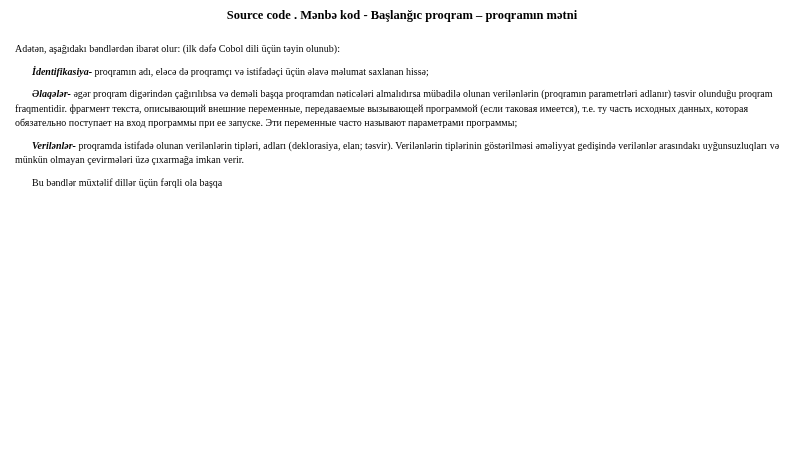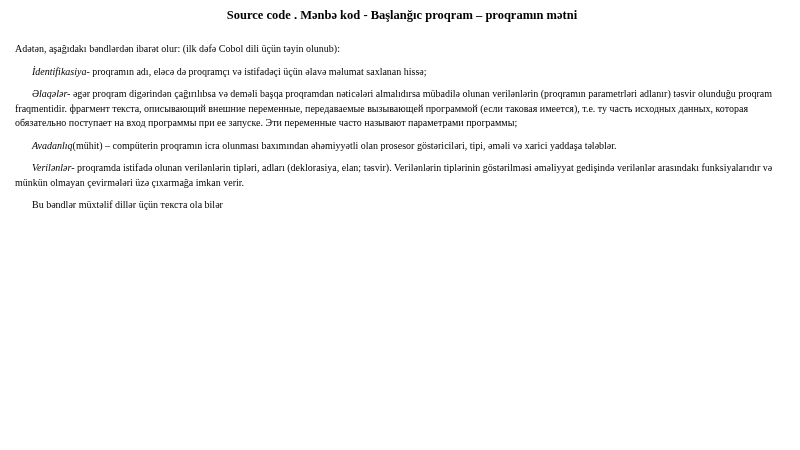--- a/index.html
+++ b/index.html
@@ -32,41 +32,40 @@
     font-size: 10px;
     line-height: 14.5px;
     margin: 8px;
     text-indent: 17px;
     text-align: left;
   }
   .para.first {
     text-indent: 0;
   }
   .lead {
-    font-weight: normal;
+    font-weight: bold;
     font-style: italic;
   }
   .para.all-italic {
     font-style: italic;
   }
 </style>
 </head>
 <body>
 
 <div class="page">
 
   <h1 class="title">Source code . Mənbə kod - Başlanğıc proqram – proqramın mətni</h1>
 
   <p class="para first"><span>Adətən, aşağıdakı bəndlərdən ibarət olur: (ilk dəfə Cobol dili üçün təyin olunub):</span></p>
 
   <p class="para"><span class="lead">İdentifikasiya-</span><span> proqramın adı, eləcə də proqramçı və istifadəçi üçün əlavə məlumat saxlanan hissə;</span></p>
 
   <p class="para"><span class="lead">Əlaqələr-</span><span> əgər proqram digərindən çağırılıbsa və deməli başqa proqramdan nəticələri almalıdırsa mübadilə olunan verilənlərin (proqramın parametrləri adlanır) təsvir olunduğu proqram fraqmentidir. фрагмент текста, описывающий внешние переменные, передаваемые вызывающей программой (если таковая имеется), т.е. ту часть исходных данных, которая обязательно поступает на вход программы при ее запуске. Эти переменные часто называют параметрами программы;</span></p>
 
-  <p class="para"><span class="lead">Avadanlıq</span><span>(mühit) – compüterin proqramın icra olunması baxımından əhəmiyyətli olan prosesor göstəriciləri, tipi, əməli və xarici yaddaşa tələblər.</span></p>
 
 
-  <p class="para"><span class="lead">Verilənlər-</span><span> proqramda istifadə olunan verilənlərin tipləri, adları (deklorasiya, elan; təsvir). Verilənlərin tiplərinin göstərilməsi əməliyyat gedişində verilənlər arasındakı funksiyalarıdır və münkün olmayan çevirmələri üzə çıxarmağa imkan verir.</span></p>
+  <p class="para"><span class="lead">Verilənlər-</span><span> proqramda istifadə olunan verilənlərin tipləri, adları (deklorasiya, elan; təsvir). Verilənlərin tiplərinin göstərilməsi əməliyyat gedişində verilənlər arasındakı uyğunsuzluqları və münkün olmayan çevirmələri üzə çıxarmağa imkan verir.</span></p>
 
 
-  <p class="para"><span>Bu bəndlər müxtəlif dillər üçün текста ola bilər</span></p>
+  <p class="para"><span>Bu bəndlər müxtəlif dillər üçün fərqli ola başqa</span></p>
 
 </div>
 
 </body></html>

